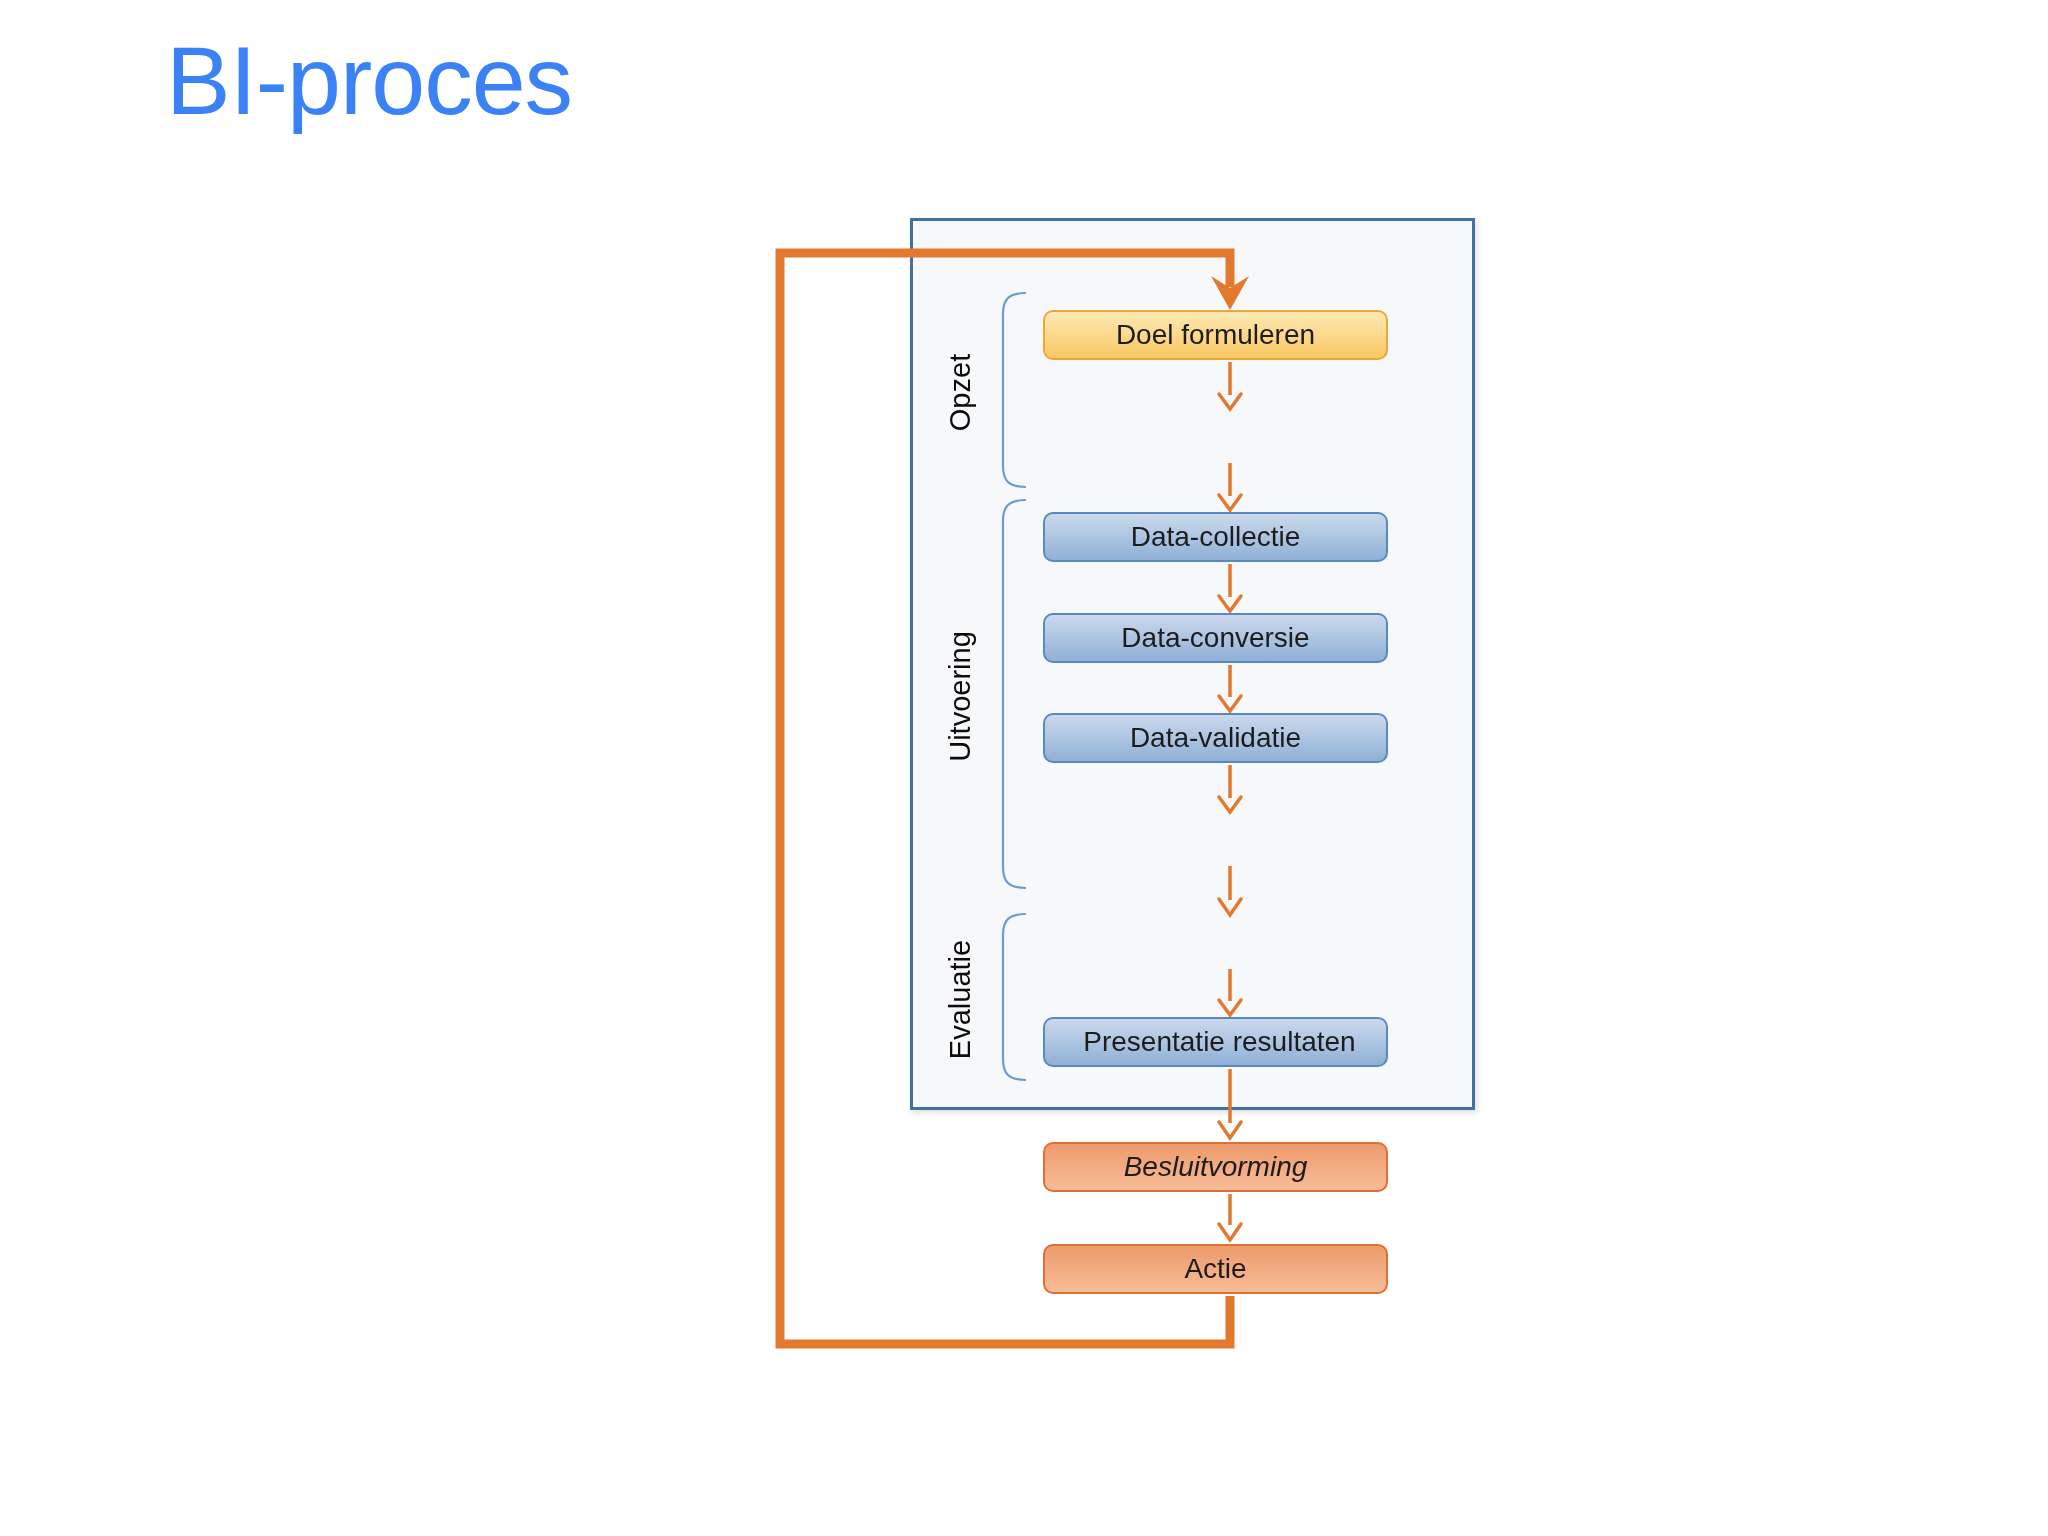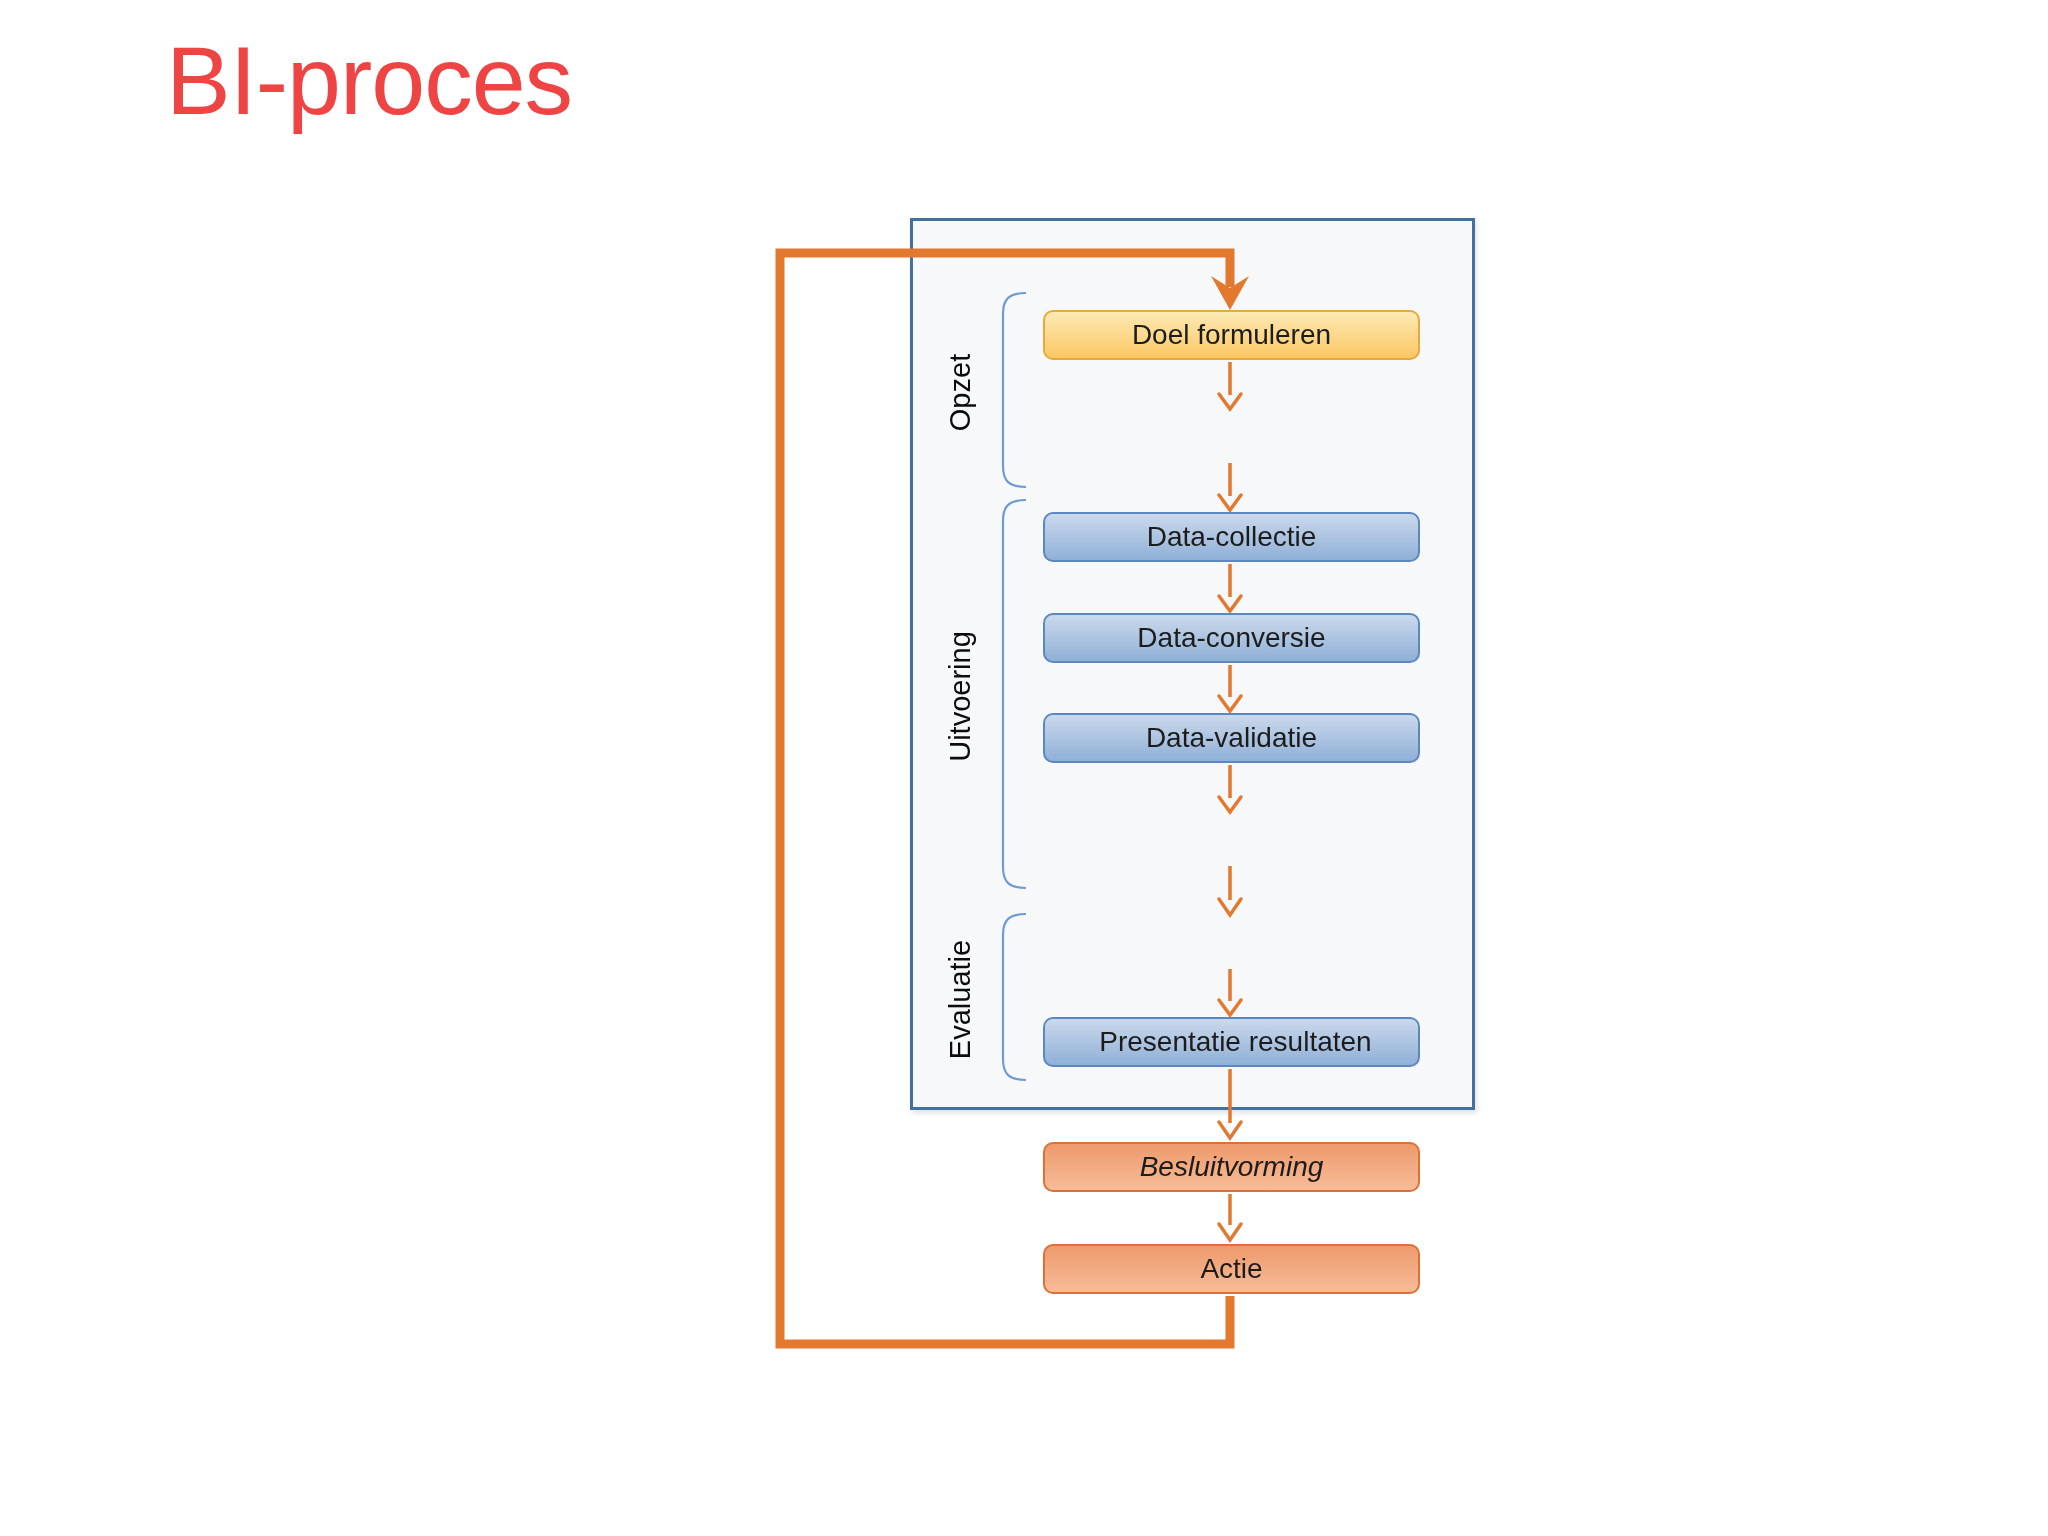--- a/index.html
+++ b/index.html
@@ -13,41 +13,41 @@
     --bracket-blue:#6F9BD3;
     --logo-blue:#45ABDE;
   }
   .slide {
     position:relative; width:2048px; height:1536px;
     background:#ffffff; overflow:hidden;
     font-family:"Liberation Sans", sans-serif;
   }
   .slide-title {
     position:absolute; left:166px; top:28px;
-    font-size:97px; font-weight:300; color:#ef4444;
+    font-size:97px; font-weight:300; color:#3b82f6;
     letter-spacing:-1px; margin:0; line-height:1.1;
   }
   .process-frame {
     position:absolute; left:910px; top:218px; width:565px; height:892px;
     background:var(--frame-fill);
     border:3px solid var(--frame-border);
     box-shadow:2px 3px 5px rgba(80,90,110,0.18);
     box-sizing:border-box; z-index:1;
   }
   .connector-layer {
     position:absolute; left:0; top:0; width:2048px; height:1536px;
     z-index:2; pointer-events:none;
   }
   .thin-line { stroke:var(--flow-orange); stroke-width:3.5; fill:none; }
   .thin-head { stroke:var(--flow-orange); stroke-width:3.5; fill:none; stroke-linecap:round; }
   .loop-line { stroke:var(--flow-orange); stroke-width:9; fill:none; stroke-linejoin:miter; }
   .loop-head { fill:var(--flow-orange); stroke:none; }
   .bracket { stroke:var(--bracket-blue); stroke-width:2.2; fill:none; }
   .step {
-    position:absolute; left:1043px; width:377px; height:50px;
+    position:absolute; left:1043px; width:345px; height:50px;
     border-radius:10px; box-sizing:border-box;
     display:flex; align-items:center; justify-content:center;
     font-size:28px; color:#1c1c1c; z-index:3;
     text-align:center;
   }
   .step.start   { background:linear-gradient(to bottom, var(--start-top), var(--start-bottom)); border:2px solid var(--start-border); }
   .step.process { background:linear-gradient(to bottom, var(--process-top), var(--process-bottom)); border:2px solid var(--process-border); }
   .step.outcome { background:linear-gradient(to bottom, var(--outcome-top), var(--outcome-bottom)); border:2px solid var(--outcome-border); }
   .phase-label {
     position:absolute; width:240px; left:840px;

